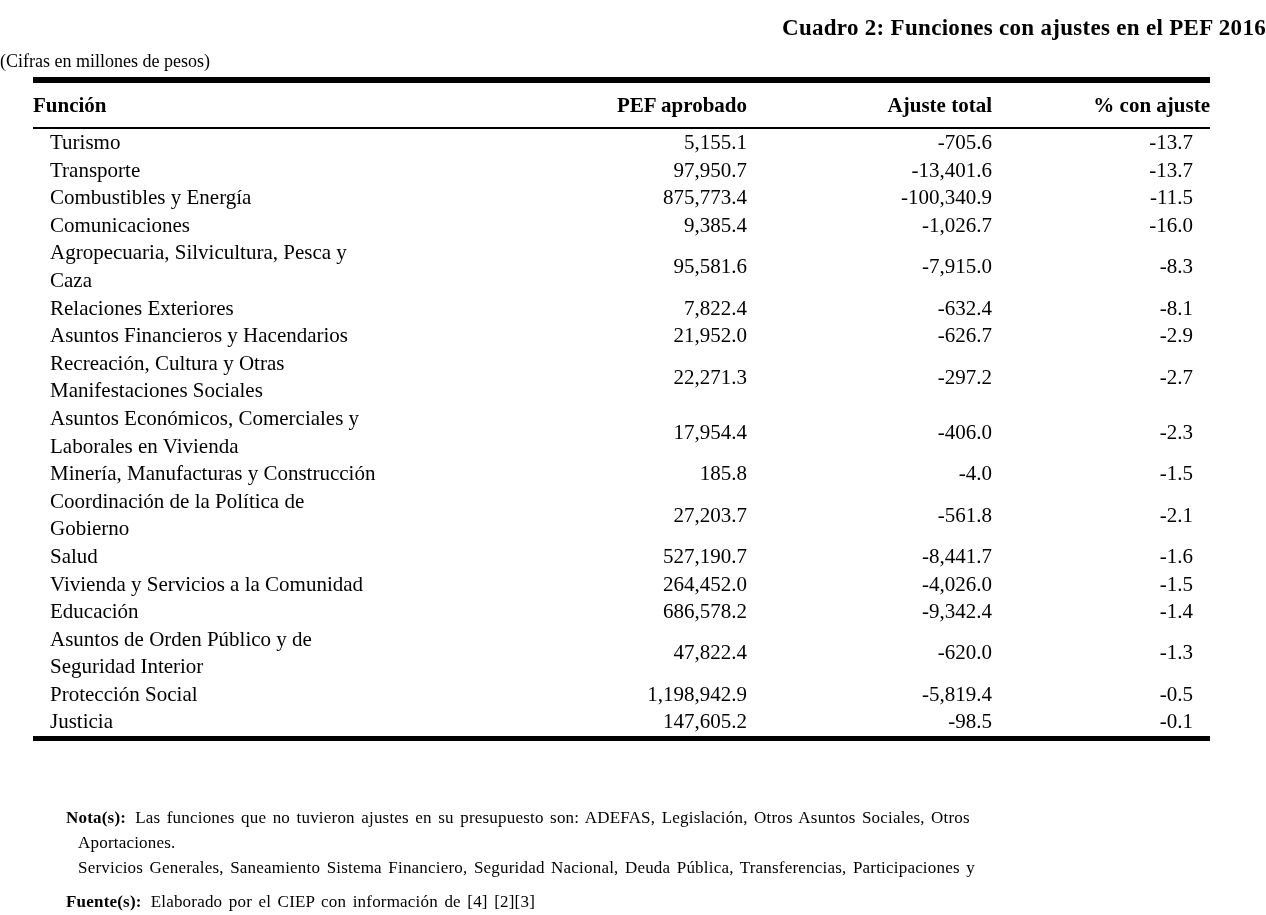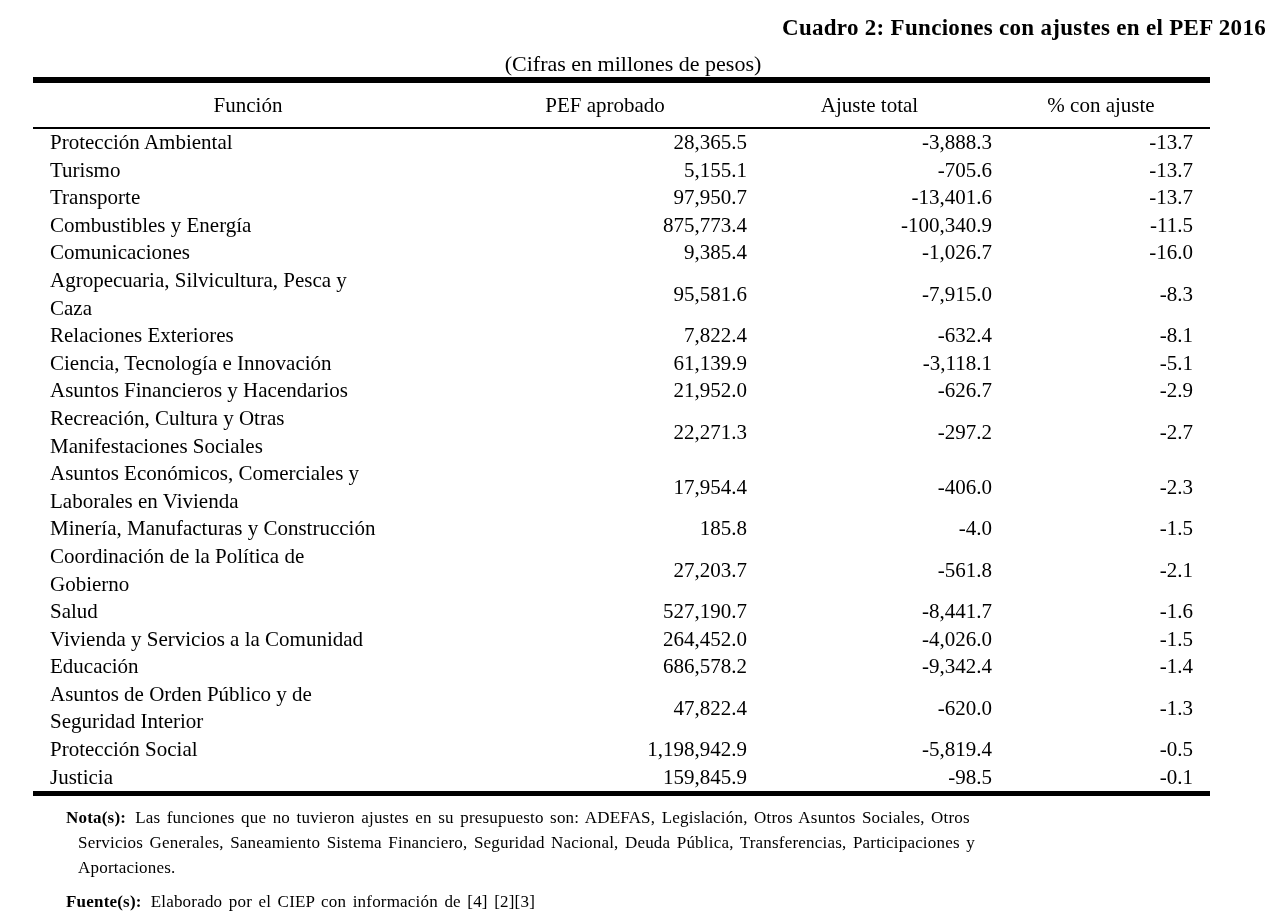--- a/index.html
+++ b/index.html
@@ -23,41 +23,39 @@
     text-align: right;
     font-size: 23px;
     font-weight: bold;
     letter-spacing: 0.3px;
   }
   .caption-sub {
     position: absolute;
     top: 51px;
     left: 0;
     width: 100%;
-    text-align: center;
-    font-size: 22px;
+    font-size: 18px;
   }
   table.budget {
     position: absolute;
     top: 77px;
     left: 33px;
     width: 1177px;
     border-collapse: collapse;
     table-layout: fixed;
     border-top: 6px solid #000000;
     border-bottom: 5px solid #000000;
     font-size: 21px;
   }
   table.budget thead th {
     height: 44px;
     border-bottom: 2px solid #000000;
-    font-weight: normal;
+    font-weight: bold;
     vertical-align: middle;
     padding: 0;
-    text-align: center;
   }
   .c-fn {
     text-align: left;
     padding-left: 17px;
   }
   .c-num {
     text-align: right;
     padding: 0;
   }
   .c-last {
@@ -124,28 +122,20 @@
     <tr>
       <th class="c-fn">Función</th>
       <th class="c-num">PEF aprobado</th>
       <th class="c-num">Ajuste total</th>
       <th class="c-num c-last">% con ajuste</th>
     </tr>
   </thead>
   <tbody id="table-body">
       <tr>
         <td class="c-fn">
-          <div class="fn-line">Protección Ambiental</div>
-        </td>
-        <td class="c-num">28,365.5</td>
-        <td class="c-num">-3,888.3</td>
-        <td class="c-num c-last">-13.7</td>
-      </tr>
-      <tr>
-        <td class="c-fn">
           <div class="fn-line">Turismo</div>
         </td>
         <td class="c-num">5,155.1</td>
         <td class="c-num">-705.6</td>
         <td class="c-num c-last">-13.7</td>
       </tr>
       <tr>
         <td class="c-fn">
           <div class="fn-line">Transporte</div>
         </td>
@@ -181,28 +171,20 @@
       <tr>
         <td class="c-fn">
           <div class="fn-line">Relaciones Exteriores</div>
         </td>
         <td class="c-num">7,822.4</td>
         <td class="c-num">-632.4</td>
         <td class="c-num c-last">-8.1</td>
       </tr>
       <tr>
         <td class="c-fn">
-          <div class="fn-line">Ciencia, Tecnología e Innovación</div>
-        </td>
-        <td class="c-num">61,139.9</td>
-        <td class="c-num">-3,118.1</td>
-        <td class="c-num c-last">-5.1</td>
-      </tr>
-      <tr>
-        <td class="c-fn">
           <div class="fn-line">Asuntos Financieros y Hacendarios</div>
         </td>
         <td class="c-num">21,952.0</td>
         <td class="c-num">-626.7</td>
         <td class="c-num c-last">-2.9</td>
       </tr>
       <tr>
         <td class="c-fn">
           <div class="fn-line">Recreación, Cultura y Otras</div>
           <div class="fn-line">Manifestaciones Sociales</div>
@@ -275,30 +257,30 @@
           <div class="fn-line">Protección Social</div>
         </td>
         <td class="c-num">1,198,942.9</td>
         <td class="c-num">-5,819.4</td>
         <td class="c-num c-last">-0.5</td>
       </tr>
       <tr>
         <td class="c-fn">
           <div class="fn-line">Justicia</div>
         </td>
-        <td class="c-num">159,845.9</td>
+        <td class="c-num">147,605.2</td>
         <td class="c-num">-98.5</td>
         <td class="c-num c-last">-0.1</td>
       </tr>
     </tbody>
 </table>
 
 <div class="notes">
   <div class="note-line">
     <span class="lbl">Nota(s):</span><span>Las funciones que no tuvieron ajustes en su presupuesto son: ADEFAS, Legislación, Otros Asuntos Sociales, Otros</span>
   </div>
+  <div class="note-line note-cont">Aportaciones.</div>
   <div class="note-line note-cont">Servicios Generales, Saneamiento Sistema Financiero, Seguridad Nacional, Deuda Pública, Transferencias, Participaciones y</div>
-  <div class="note-line note-cont">Aportaciones.</div>
 </div>
 
 <div class="source">
   <span class="lbl">Fuente(s):</span><span>Elaborado por el CIEP con información de [4] [2][3]</span>
 </div>
 
 </body></html>

